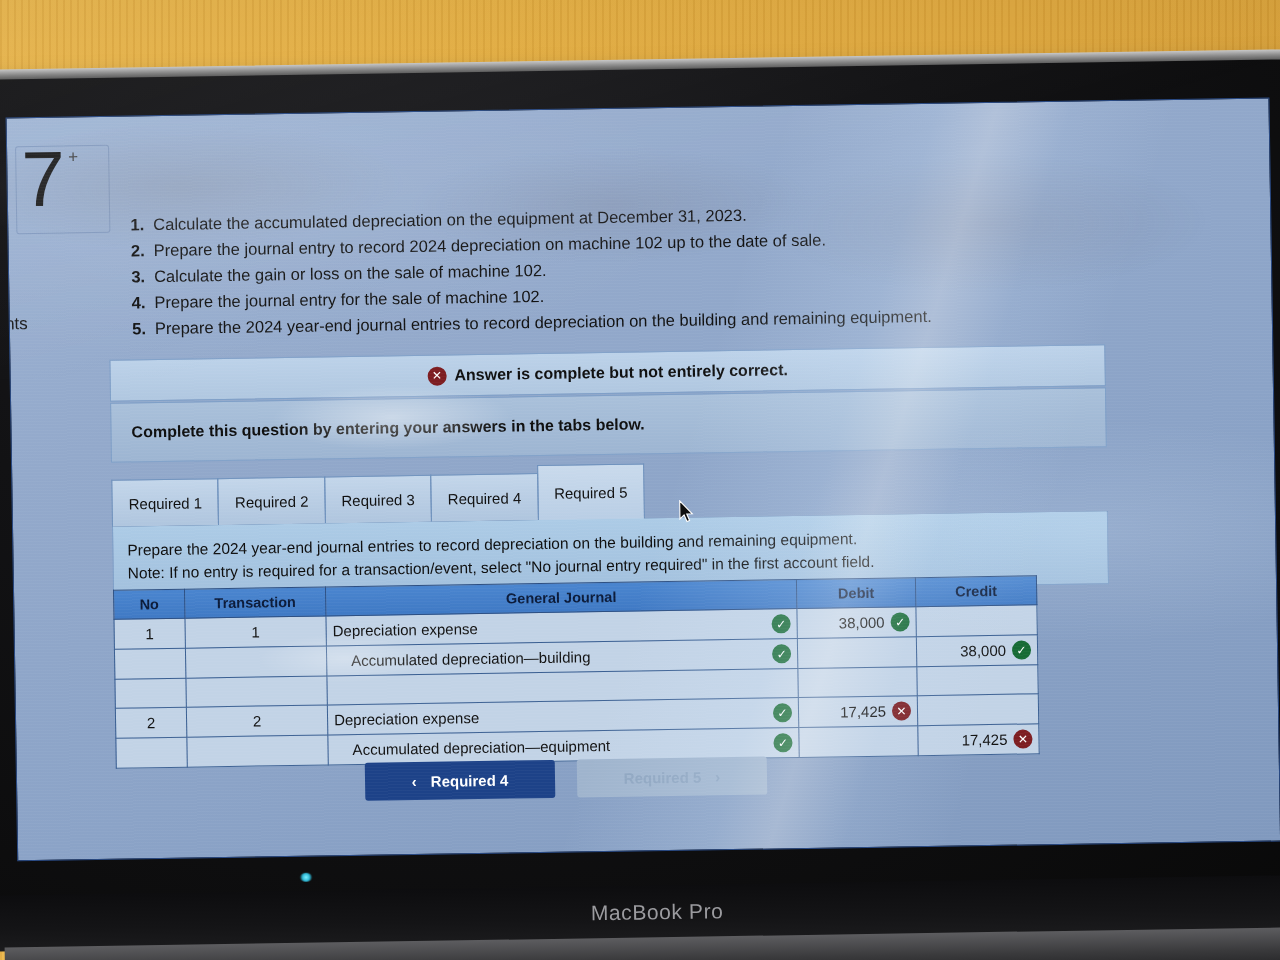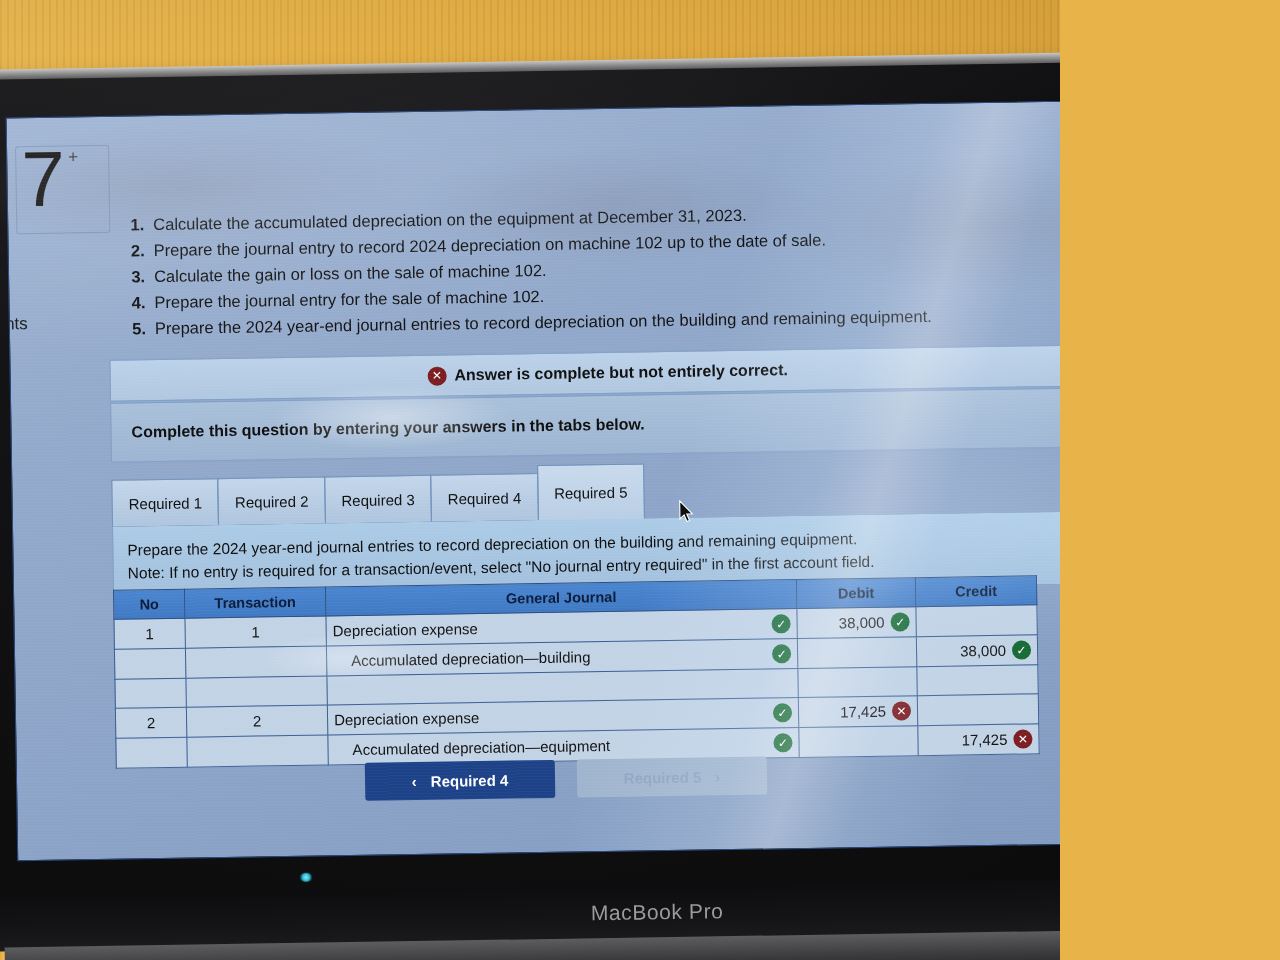--- a/index.html
+++ b/index.html
@@ -4,21 +4,21 @@
 <title>Accounting Homework — MacBook Pro photo</title>
 <style>
   html,body{margin:0;padding:0;}
   body{
     width:1280px;height:960px;overflow:hidden;
     font-family:"Liberation Sans","DejaVu Sans",sans-serif;
     background:#e8b44a;
   }
 
   
-  .scene{position:relative;width:1060px;height:960px;overflow:hidden;}
+  .scene{position:relative;width:1280px;height:960px;overflow:hidden;}
 
   
   .wall{
     position:absolute;inset:0;
     background:
       repeating-linear-gradient(90deg,
         rgba(160,110,40,.10) 0px,
         rgba(160,110,40,.10) 2px,
         rgba(255,220,150,.08) 2px,
         rgba(255,220,150,.08) 7px),

